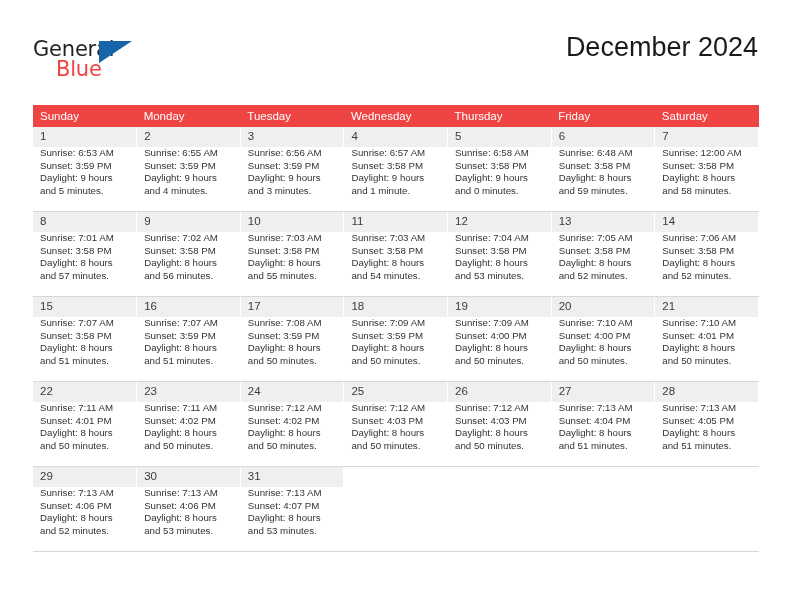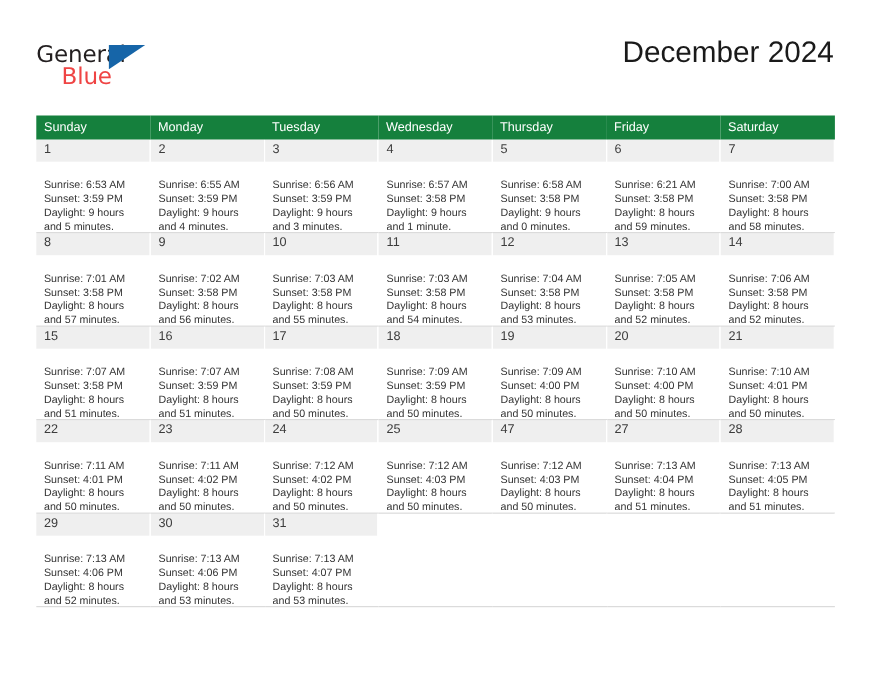--- a/index.html
+++ b/index.html
@@ -94,21 +94,21 @@
   .calendar {
     position: absolute;
     left: 33px;
     top: 105px;
     width: 726px;
     border-collapse: collapse;
     table-layout: fixed;
   }
 
   .calendar th {
-    background: #15803d;
+    background: #ef4444;
     color: #ffffff;
     font-size: 11.5px;
     font-weight: normal;
     text-align: left;
     padding: 5px 0 5px 7px;
     height: 11px;
     vertical-align: middle;
   }
 
   .calendar td {
@@ -138,21 +138,21 @@
     padding: 3px 0 4px 7px;
     line-height: 13px;
     height: 13px;
   }
   .daynum.empty {
     background: #ffffff;
     color: transparent;
   }
 
   .details {
-    padding: 16px 6px 0 7px;
+    padding: 0 6px 0 7px;
     font-size: 9.7px;
     line-height: 12.6px;
     color: #333333;
   }
   .details div {
     white-space: nowrap;
   }
 </style>
 </head>
 <body>
@@ -240,32 +240,32 @@
                 <div>Sunset: 3:58 PM</div>
                 <div>Daylight: 9 hours</div>
                 <div>and 0 minutes.</div>
               </div>
             </div>
           </td>
         <td>
             <div class="cell-inner">
               <div class="daynum">6</div>
               <div class="details">
-                <div>Sunrise: 6:21 AM</div>
+                <div>Sunrise: 6:48 AM</div>
                 <div>Sunset: 3:58 PM</div>
                 <div>Daylight: 8 hours</div>
                 <div>and 59 minutes.</div>
               </div>
             </div>
           </td>
         <td>
             <div class="cell-inner">
               <div class="daynum">7</div>
               <div class="details">
-                <div>Sunrise: 7:00 AM</div>
+                <div>Sunrise: 12:00 AM</div>
                 <div>Sunset: 3:58 PM</div>
                 <div>Daylight: 8 hours</div>
                 <div>and 58 minutes.</div>
               </div>
             </div>
           </td>
       </tr>
 
       <tr class="week-row">
         <td>
@@ -467,21 +467,21 @@
               <div class="details">
                 <div>Sunrise: 7:12 AM</div>
                 <div>Sunset: 4:03 PM</div>
                 <div>Daylight: 8 hours</div>
                 <div>and 50 minutes.</div>
               </div>
             </div>
           </td>
         <td>
             <div class="cell-inner">
-              <div class="daynum">47</div>
+              <div class="daynum">26</div>
               <div class="details">
                 <div>Sunrise: 7:12 AM</div>
                 <div>Sunset: 4:03 PM</div>
                 <div>Daylight: 8 hours</div>
                 <div>and 50 minutes.</div>
               </div>
             </div>
           </td>
         <td>
             <div class="cell-inner">

